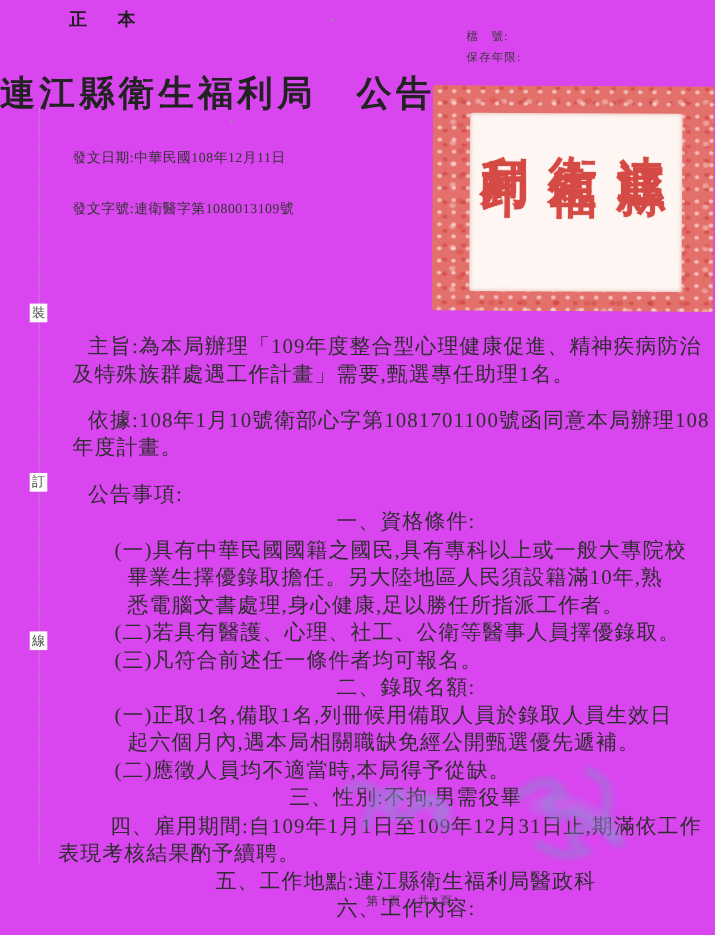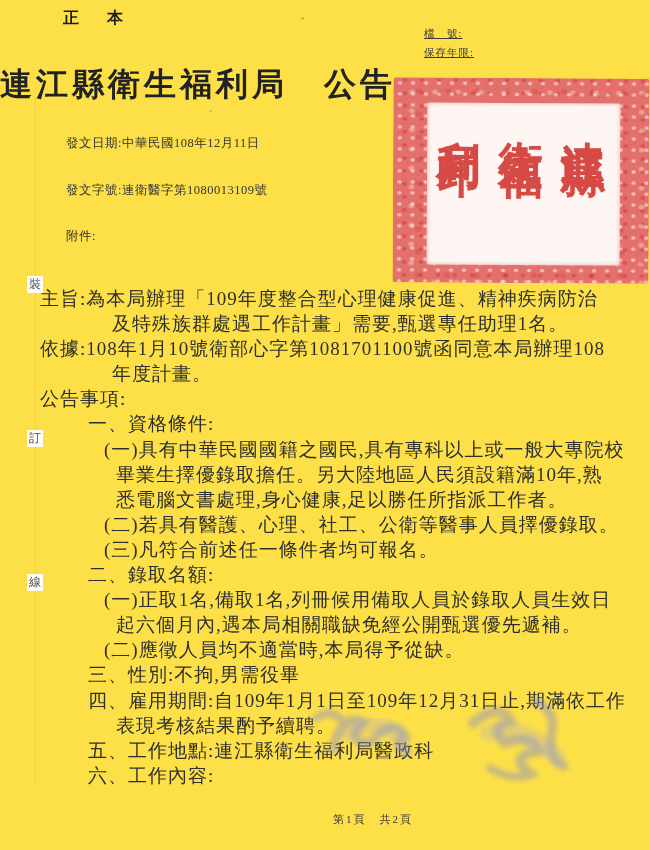--- a/index.html
+++ b/index.html
@@ -1,26 +1,26 @@
 <!DOCTYPE html>
 <html><head>
 <meta charset="utf-8">
 <style>
   html,body{margin:0;padding:0;background:#e9e9e9;}
   .page{
     position:relative;width:650px;height:850px;margin:0 auto;
-    background:#fde047;overflow:hidden;
+    background:#d946ef;overflow:hidden;
     font-family:"Liberation Serif","DejaVu Serif",serif;
     color:#2e2e2e;
   }
   
   .copy-type{position:absolute;left:63px;top:8px;font-size:16px;font-weight:bold;letter-spacing:12px;color:#1c1c1c;}
   
   .file-labels{position:absolute;left:424px;top:24px;font-size:10.5px;color:#3a3a3a;letter-spacing:1px;}
-  .file-labels div{height:19px;line-height:19px;text-decoration:underline;}
+  .file-labels div{height:19px;line-height:19px;}
   
   .doc-title{position:absolute;left:0;top:63px;width:540px;text-align:left;font-size:32px;font-weight:600;letter-spacing:4px;color:#222;z-index:3;}
   
   .meta{position:absolute;left:66px;top:106px;font-size:12.5px;letter-spacing:.5px;color:#333;z-index:3;}
   .meta div{height:18.5px;line-height:18.5px;white-space:nowrap;margin-top:28px;}
   
   .bind-line{position:absolute;left:35px;top:98px;height:688px;width:0;border-left:1.5px dotted #b9b9b9;opacity:.75;}
   .bind-mark{position:absolute;left:27px;width:16px;text-align:center;font-size:12px;color:#4a4a4a;background:#fdfdfb;z-index:2;}
   .bm-0{top:276px;} .bm-1{top:430px;} .bm-2{top:574px;}
   
@@ -46,26 +46,26 @@
     position:absolute;top:3px;height:156px;
     writing-mode:vertical-rl;text-orientation:upright;
     font-size:44px;font-weight:bold;letter-spacing:6px;
     color:#d64a45;text-shadow:0 0 1px #d64a45;
     font-family:"Liberation Serif","DejaVu Serif",serif;
   }
   .sc-0{right:8px;} .sc-1{right:70px;} .sc-2{right:132px;}
   
   .body-text{position:absolute;left:0;top:286px;width:650px;z-index:2;}
   .bline{white-space:nowrap;height:25.1px;line-height:25.1px;font-size:19px;letter-spacing:1px;color:#2e2e2e;}
-  .l0 {padding-left:40px;}
-  .l0c{padding-left:112px;}
-  .l1 {padding-left:88px;}
+  .l0 {padding-left:80px;margin-top:17px;}
+  .l0c{padding-left:66px;}
+  .l1 {padding-left:88px;text-align:center;}
   .l2 {padding-left:104px;}
   .l2c{padding-left:94px;margin-left:22px;}
-  .l3c{padding-left:116px;}
+  .l3c{padding-left:53px;}
   
   .ink{position:absolute;left:278px;top:688px;z-index:4;pointer-events:none;}
   
   .footer{position:absolute;left:0;top:812px;width:650px;text-align:center;font-size:11px;letter-spacing:2px;color:#3a3a3a;padding-left:48px;}
   
   .speck{position:absolute;border-radius:50%;background:#9a9a9a;opacity:.6;}
   .sp-1{left:301px;top:17px;width:3px;height:3px;}
   .sp-2{left:209px;top:110px;width:3px;height:2px;}
 </style>
 </head>
@@ -78,21 +78,20 @@
   <div class="file-labels">
     <div>檔　號:</div>
     <div>保存年限:</div>
   </div>
 
   <div class="doc-title">連江縣衛生福利局　公告</div>
 
   <div class="meta">
     <div>發文日期:中華民國108年12月11日</div>
     <div>發文字號:連衛醫字第1080013109號</div>
-    <div>附件:</div>
   </div>
 
   <div class="bind-line"></div>
   <div class="bind-mark bm-0">裝</div>
   <div class="bind-mark bm-1">訂</div>
   <div class="bind-mark bm-2">線</div>
 
   <div class="seal">
     <div class="seal-face">
       <div class="seal-col sc-0">連江縣</div>

